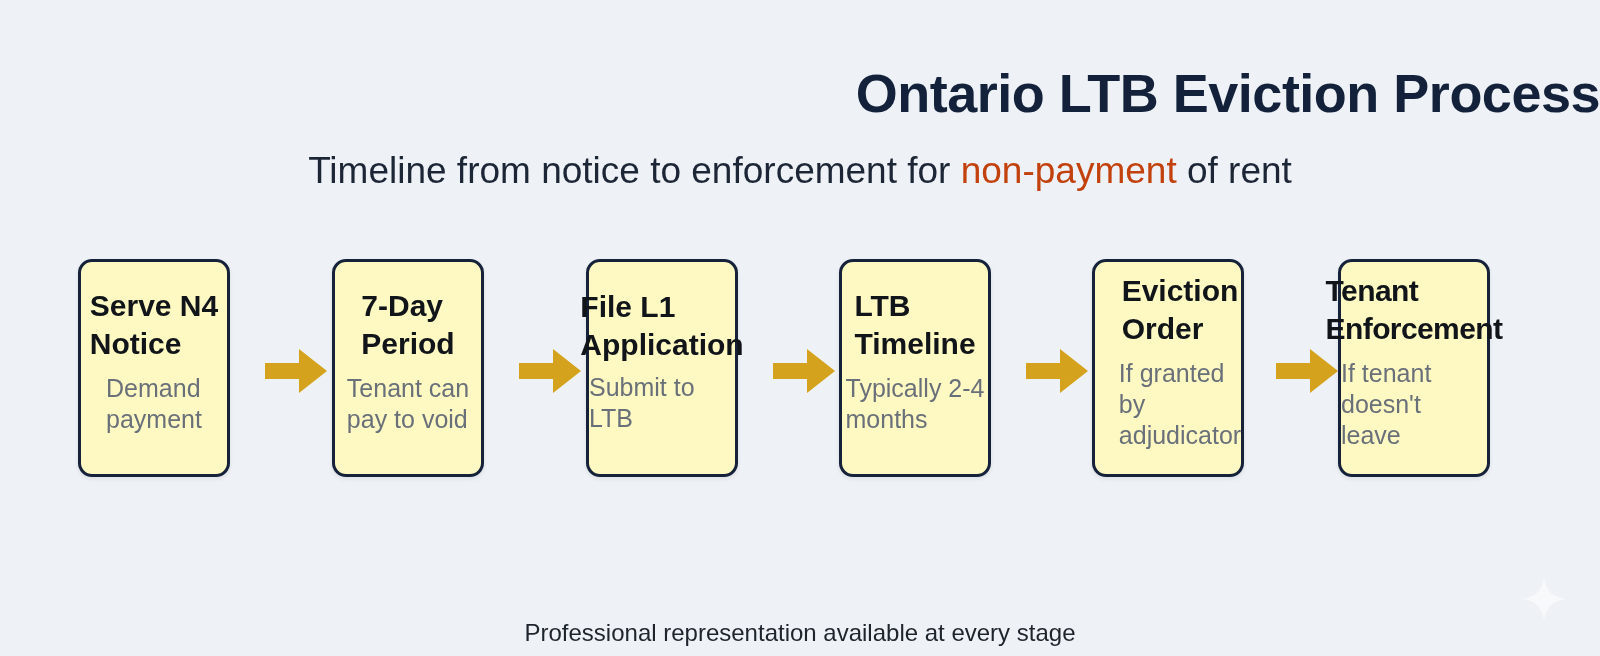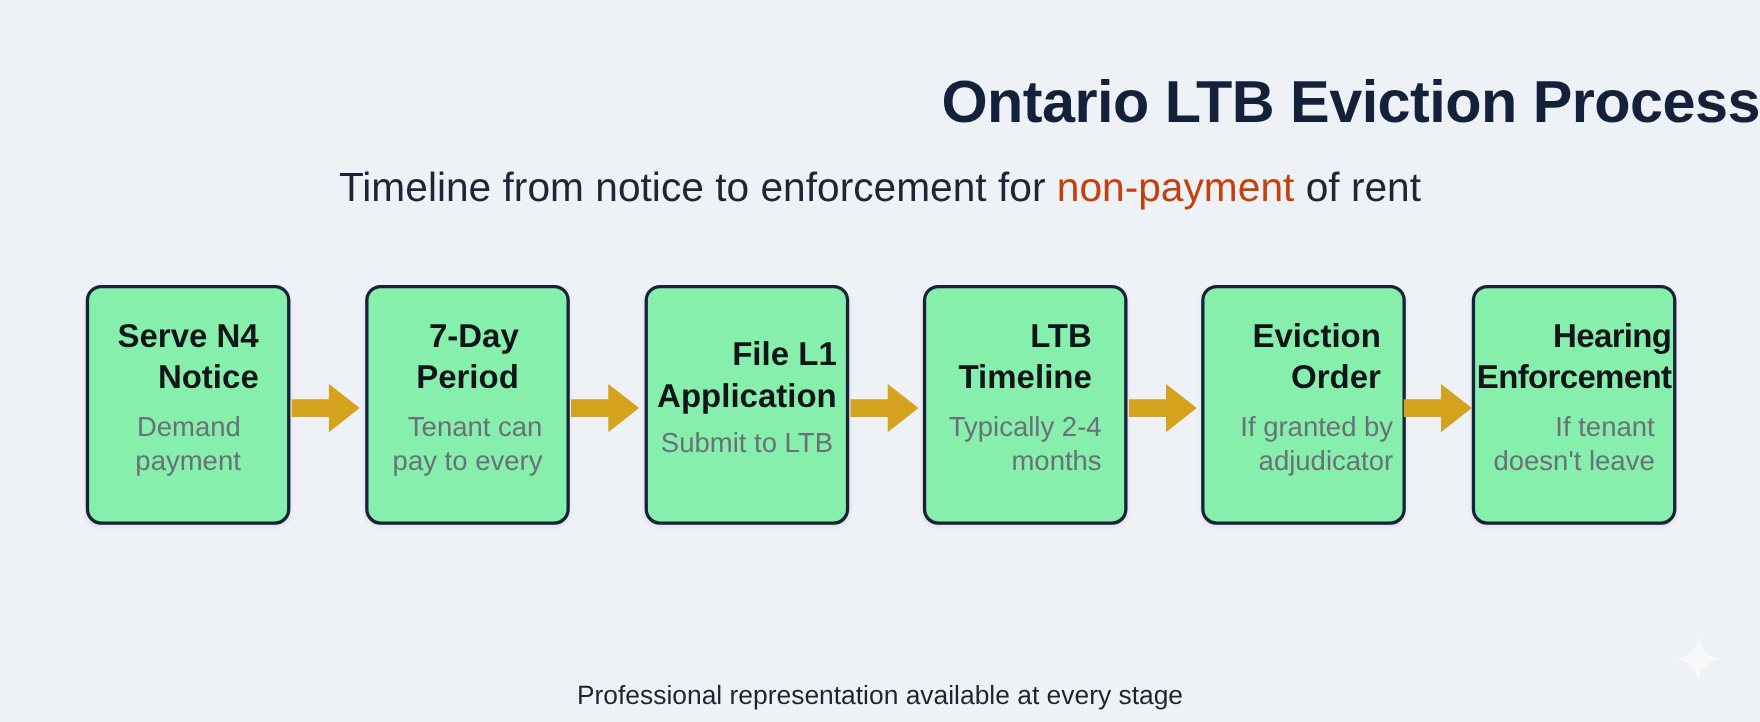--- a/index.html
+++ b/index.html
@@ -34,31 +34,31 @@
     font-size: 37px;
     color: #1d2636;
   }
   .subtitle b {
     font-weight: normal;
     color: #c2410c;
   }
   .step {
     position: absolute;
     top: 259px;
-    width: 186px;
+    width: 152px;
     height: 218px;
-    background: #86efac;
+    background: #fef9c3;
     border: 3px solid #15223a;
     border-radius: 14px;
     box-sizing: border-box;
     display: flex;
     flex-direction: column;
     align-items: center;
     justify-content: center;
-    text-align: right;
+    text-align: left;
     box-shadow: 0 2px 4px rgba(20,30,50,0.08);
   }
   .step-title {
     font-size: 30px;
     font-weight: bold;
     color: #111418;
     line-height: 38px;
     white-space: pre-line;
     margin-top: -14px;
   }
@@ -107,21 +107,21 @@
 </div>
 
 <svg class="arrow" style="left:265px;" viewBox="0 0 62 44">
   <polygon points="0,14 34,14 34,0 62,22 34,44 34,30 0,30" fill="#d4a21c"></polygon>
 </svg>
 
 <div class="step" style="left:332px;">
   <div class="step-title">7-Day
 Period</div>
   <div class="step-desc">Tenant can
-pay to every</div>
+pay to void</div>
 </div>
 
 <svg class="arrow" style="left:519px;" viewBox="0 0 62 44">
   <polygon points="0,14 34,14 34,0 62,22 34,44 34,30 0,30" fill="#d4a21c"></polygon>
 </svg>
 
 <div class="step" style="left:586px;">
   <div class="step-title">File L1
 Application</div>
   <div class="step-desc" style="margin-top:8px;">Submit to LTB</div>
@@ -147,21 +147,21 @@
 Order</div>
   <div class="step-desc">If granted by
 adjudicator</div>
 </div>
 
 <svg class="arrow" style="left:1276px;" viewBox="0 0 62 44">
   <polygon points="0,14 34,14 34,0 62,22 34,44 34,30 0,30" fill="#d4a21c"></polygon>
 </svg>
 
 <div class="step" style="left:1338px;">
-  <div class="step-title" style="letter-spacing:-0.6px;">Hearing
+  <div class="step-title" style="letter-spacing:-0.6px;">Tenant
 Enforcement</div>
   <div class="step-desc">If tenant
 doesn't leave</div>
 </div>
 
 <div class="footer">Professional representation available at every stage</div>
 
 <svg class="sparkle" viewBox="0 0 48 48">
   <path d="M24 2 C26 16 32 22 46 24 C32 26 26 32 24 46 C22 32 16 26 2 24 C16 22 22 16 24 2 Z" fill="#f7f9fb"></path>
 </svg>

